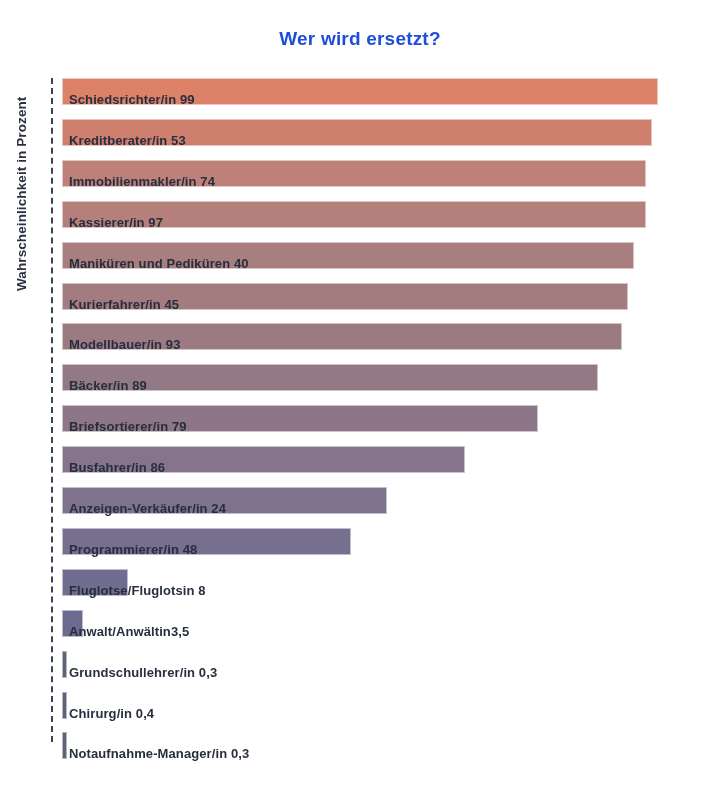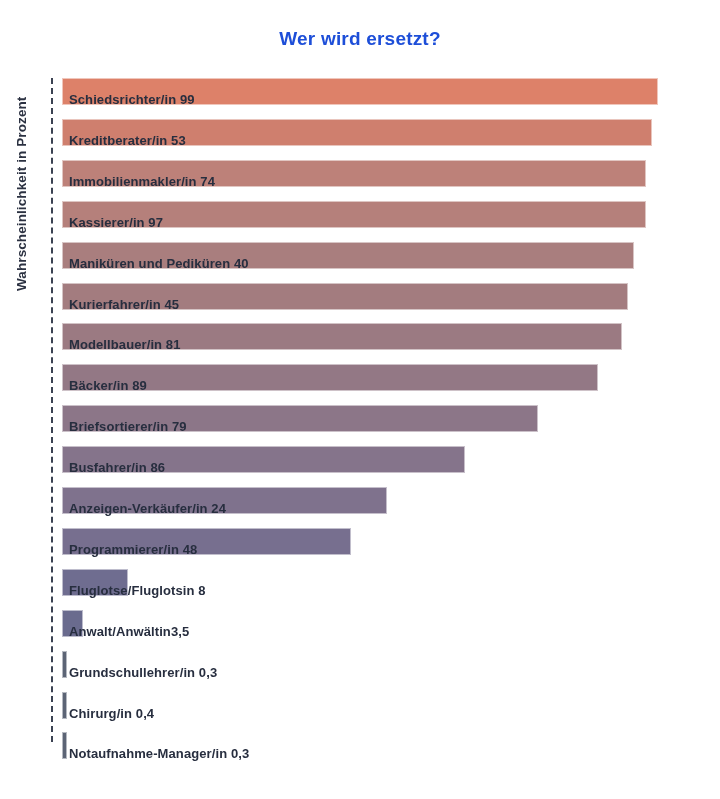--- a/index.html
+++ b/index.html
@@ -135,21 +135,21 @@
         <div class="bar-row" style="top: 163.6px;">
           <div class="bar-rect" style="width: 571.9px; background: rgb(169, 126, 126);"></div>
           <div class="bar-label">Maniküren und Pediküren 40</div>
         </div>
         <div class="bar-row" style="top: 204.5px;">
           <div class="bar-rect" style="width: 565.88px; background: rgb(163, 124, 127);"></div>
           <div class="bar-label">Kurierfahrer/in 45</div>
         </div>
         <div class="bar-row" style="top: 245.4px;">
           <div class="bar-rect" style="width: 559.86px; background: rgb(155, 122, 130);"></div>
-          <div class="bar-label">Modellbauer/in 81</div>
+          <div class="bar-label">Modellbauer/in 93</div>
         </div>
         <div class="bar-row" style="top: 286.3px;">
           <div class="bar-rect" style="width: 535.78px; background: rgb(147, 120, 133);"></div>
           <div class="bar-label">Bäcker/in 89</div>
         </div>
         <div class="bar-row" style="top: 327.2px;">
           <div class="bar-rect" style="width: 475.58px; background: rgb(140, 118, 136);"></div>
           <div class="bar-label">Briefsortierer/in 79</div>
         </div>
         <div class="bar-row" style="top: 368.1px;">

